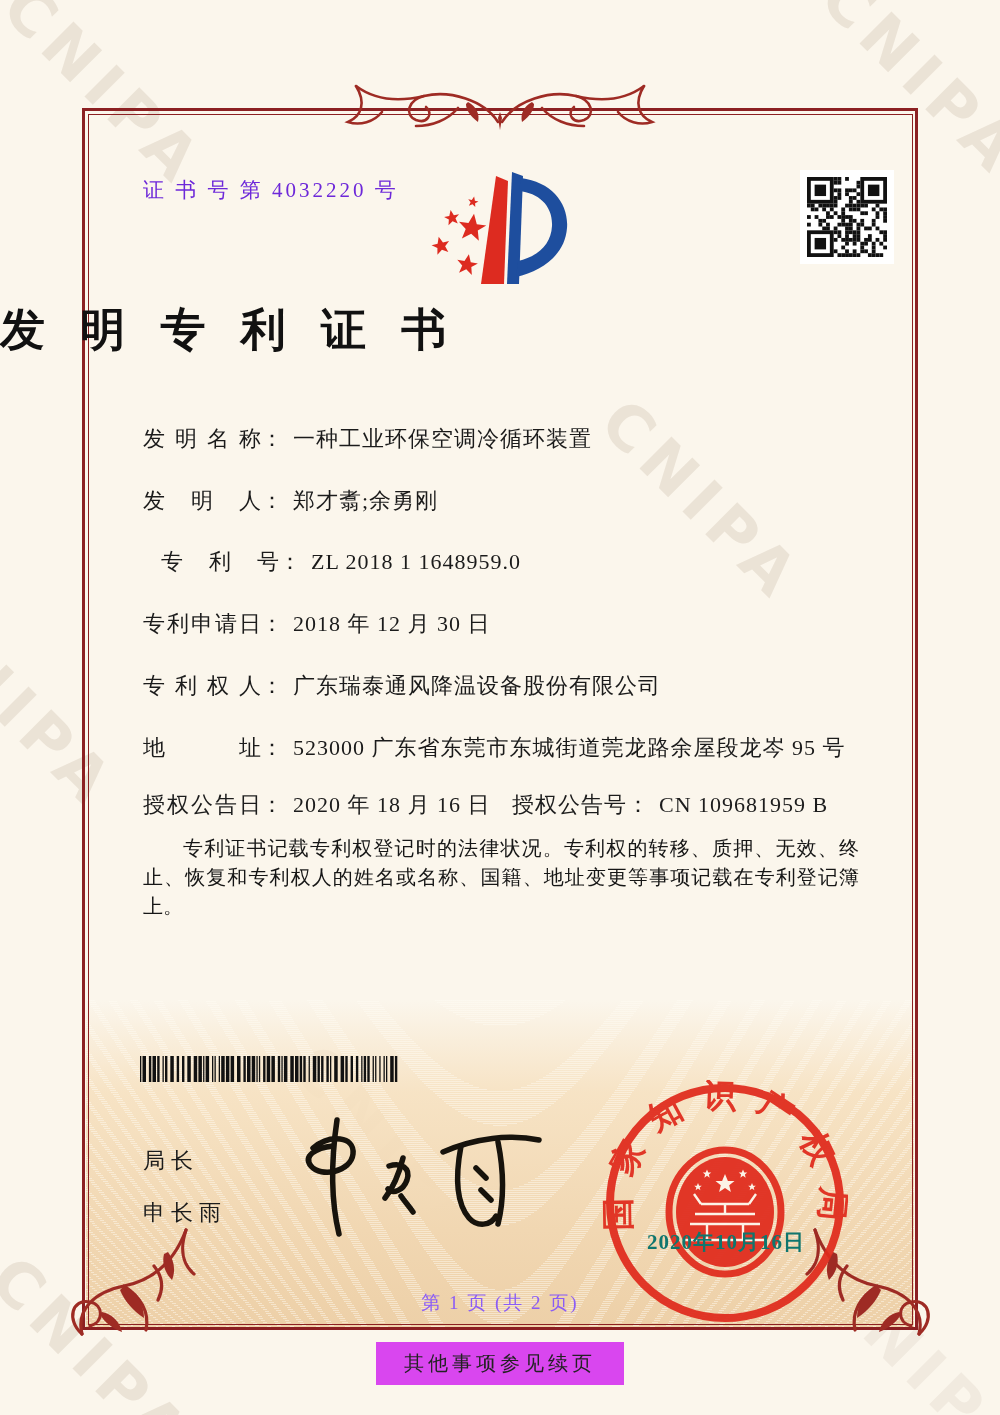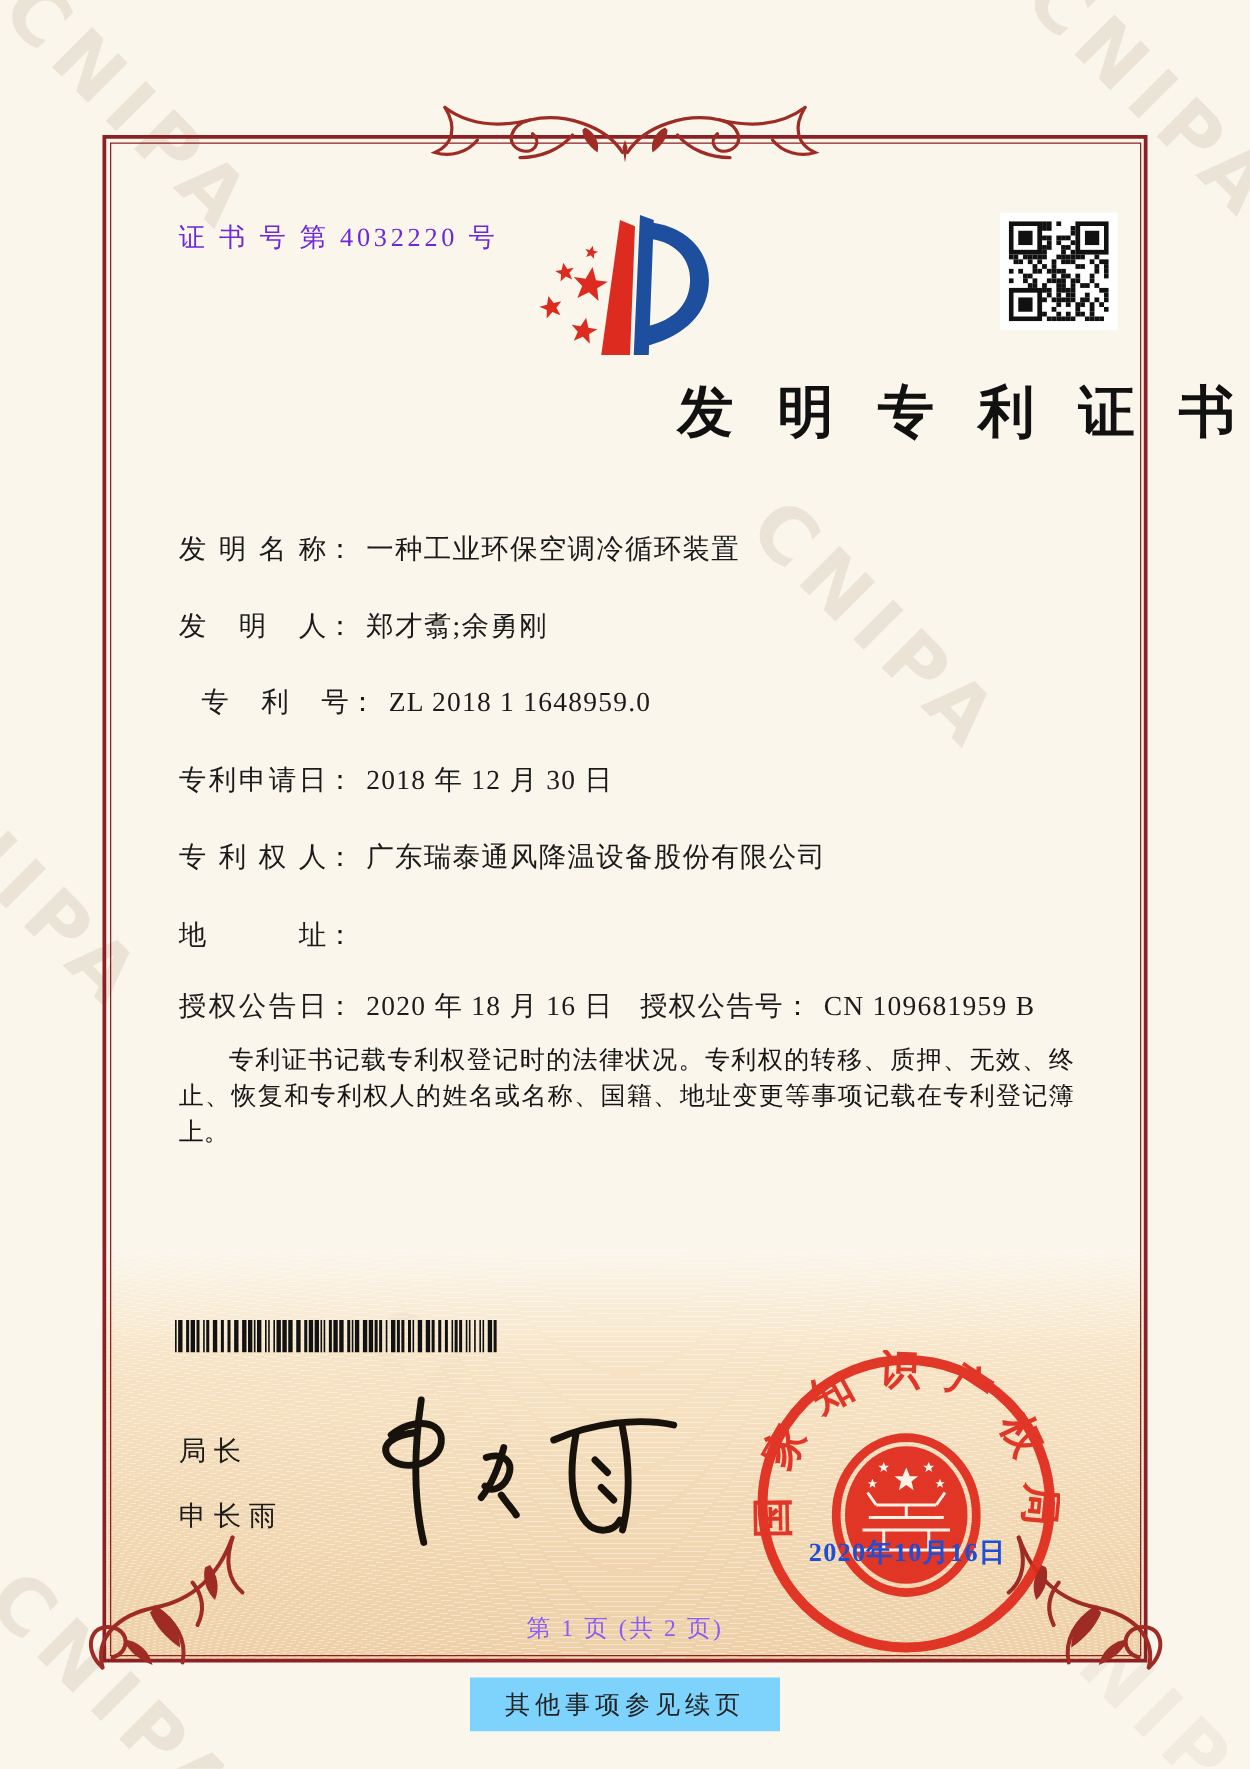--- a/index.html
+++ b/index.html
@@ -33,21 +33,21 @@
   }
   .ornament{position:absolute;z-index:2;}
   .cert-number{
     position:absolute;left:143px;top:176px;font-size:21px;letter-spacing:3px;
     color:#6d28d9;z-index:3;
   }
   .logo{position:absolute;left:428px;top:166px;width:146px;height:126px;z-index:3;}
   .qr{position:absolute;left:800px;top:170px;width:94px;height:94px;background:#fff;
       padding:7px;box-sizing:border-box;z-index:3;}
   .title{
-    position:absolute;left:0;right:0;top:300px;text-align:right;z-index:3;
+    position:absolute;left:0;right:0;top:300px;text-align:left;z-index:3;
     font-size:45px;font-weight:700;letter-spacing:12px;color:#111;
   }
   .field-row{
     position:absolute;left:143px;width:730px;display:flex;align-items:baseline;
     font-size:22px;z-index:3;color:#1b1b1b;
   }
   .flabel{width:118px;display:inline-block;text-align:justify;text-align-last:justify;flex:0 0 118px;}
   .fcolon{flex:0 0 auto;}
   .fvalue{margin-left:10px;letter-spacing:1px;}
   .row-0{top:424px;} .row-1{top:486px;} .row-2{top:547px;margin-left:18px;}
@@ -60,29 +60,29 @@
     font-size:20px;line-height:29.2px;text-align:justify;color:#161616;
   }
   .paragraphs p{margin:0;text-indent:2em;}
   .barcode{position:absolute;left:140px;top:1056px;width:262px;height:26px;z-index:3;}
   .sig-title{position:absolute;left:143px;top:1146px;font-size:22px;letter-spacing:6px;z-index:3;}
   .sig-name{position:absolute;left:143px;top:1198px;font-size:22px;letter-spacing:6px;z-index:3;}
   .signature{position:absolute;left:285px;top:1106px;width:290px;height:142px;z-index:3;}
   .seal{position:absolute;left:602px;top:1080px;width:246px;height:246px;z-index:4;opacity:0.93;}
   .seal-date{
     position:absolute;left:612px;top:1228px;width:228px;text-align:center;z-index:5;
-    font-size:21px;letter-spacing:1px;color:#1d4ed8;font-weight:600;
+    font-size:21px;letter-spacing:1px;color:#0f766e;font-weight:600;
   }
   .page-number{
     position:absolute;left:0;right:0;top:1290px;text-align:center;z-index:3;
     font-size:19px;letter-spacing:2px;color:#8b5cf6;
   }
   .footer-note{
     position:absolute;left:50%;transform:translateX(-50%);top:1342px;z-index:3;
-    background:#7dd3fc;padding:8px 28px;font-size:20px;letter-spacing:4px;color:#222;
+    background:#d946ef;padding:8px 28px;font-size:20px;letter-spacing:4px;color:#222;
   }
 </style>
 </head>
 <body>
 
 <div class="watermark" style="left:40px;top:-30px">CNIPA</div>
 <div class="watermark" style="left:858px;top:-40px">CNIPA</div>
 <div class="watermark" style="left:638px;top:385px">CNIPA</div>
 <div class="watermark" style="left:-48px;top:592px">CNIPA</div>
 <div class="watermark wm-faint" style="left:330px;top:1030px">CNIPA</div>
@@ -340,20 +340,21 @@
   <span class="fvalue">2018 年 12 月 30 日</span>
 </div>
 <div class="field-row row-4">
   <span class="flabel">专利权人</span>
     <span class="fcolon">：</span>
   <span class="fvalue">广东瑞泰通风降温设备股份有限公司</span>
 </div>
 <div class="field-row row-5">
   <span class="flabel">地址</span>
     <span class="fcolon">：</span>
+  <span class="fvalue">523000 广东省东莞市东城街道莞龙路余屋段龙岑 95 号</span>
 </div>
 
 <div class="grant-left">
   <span class="flabel">授权公告日</span>
     <span class="fcolon">：</span>
   <span class="fvalue">2020 年 18 月 16 日</span>
 </div>
 <div class="grant-right">
   <span class="flabel">授权公告号</span>
     <span class="fcolon">：</span>

